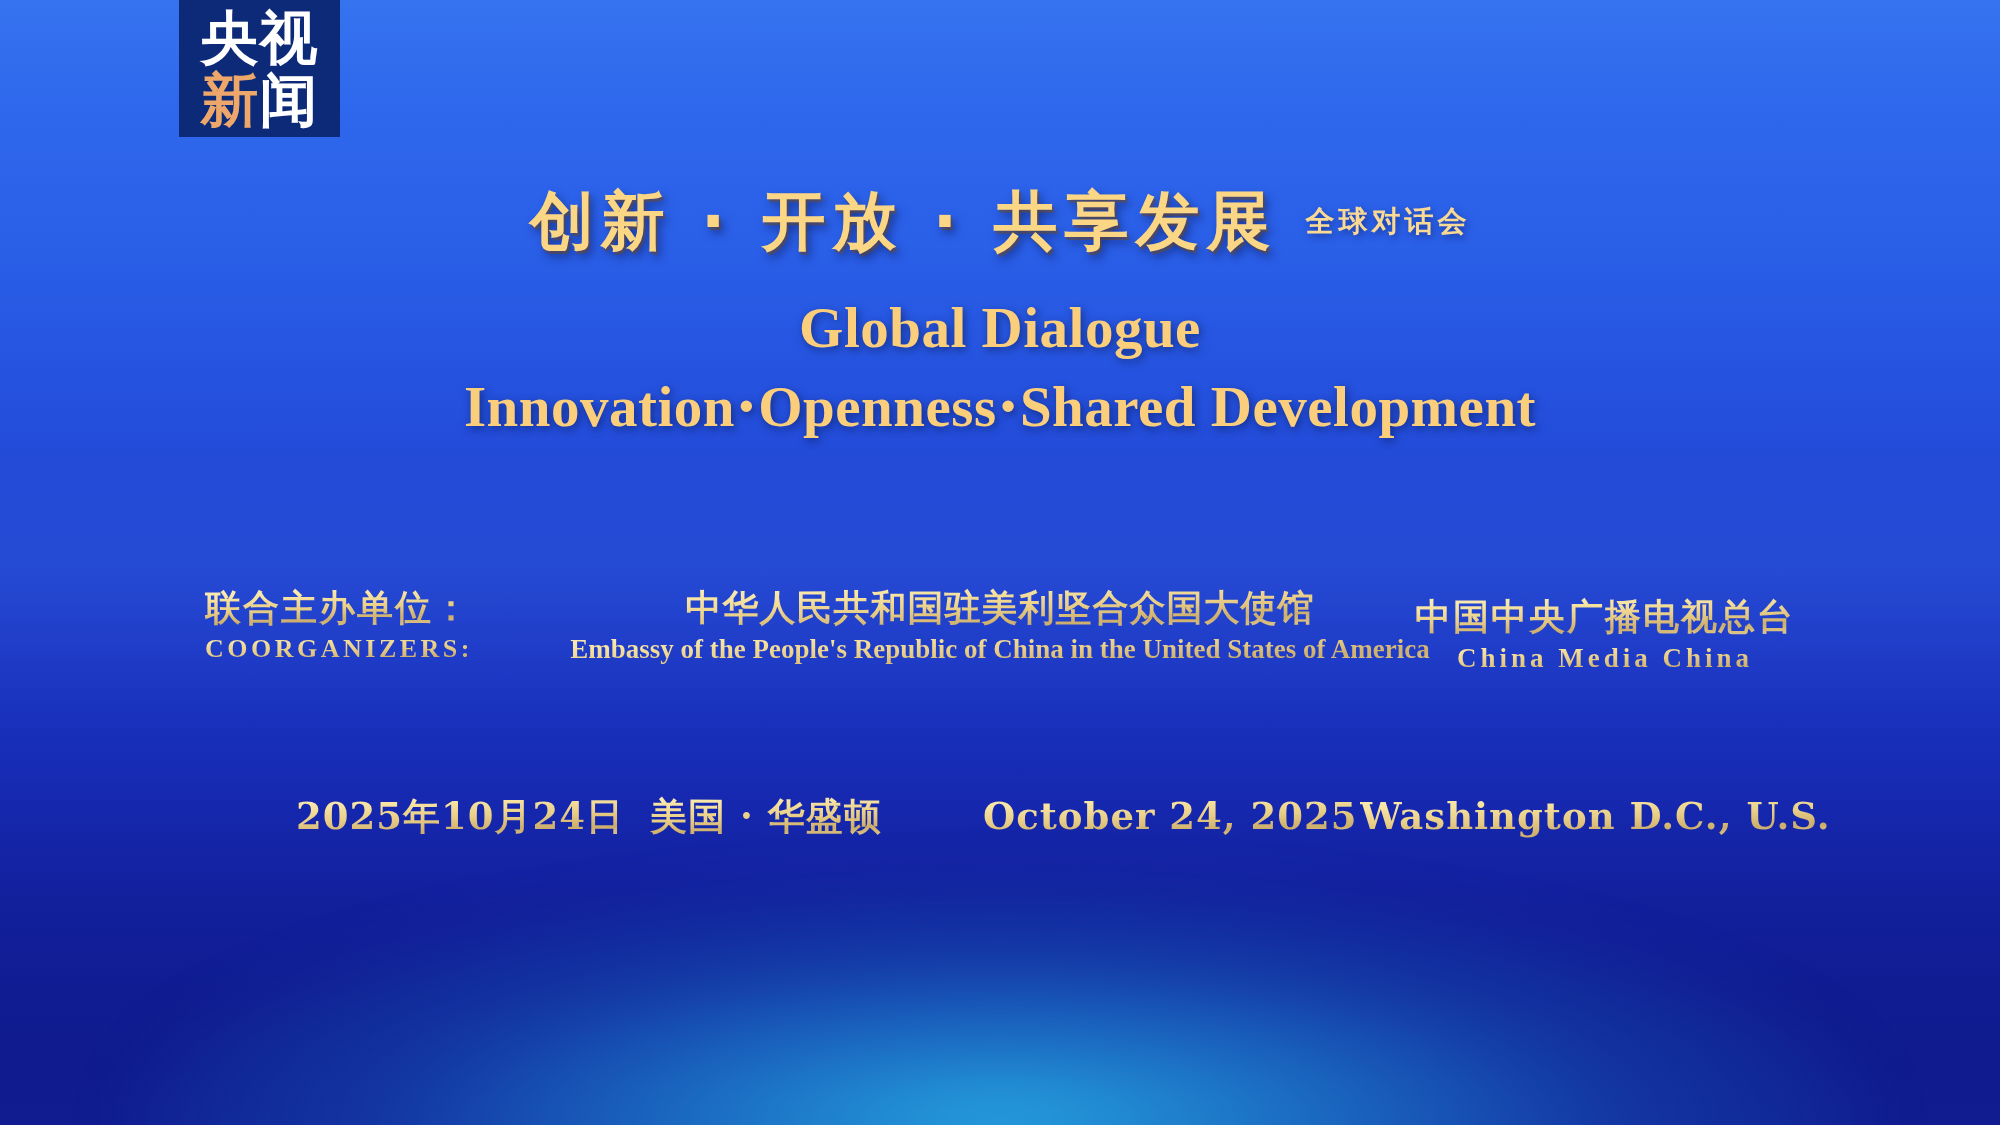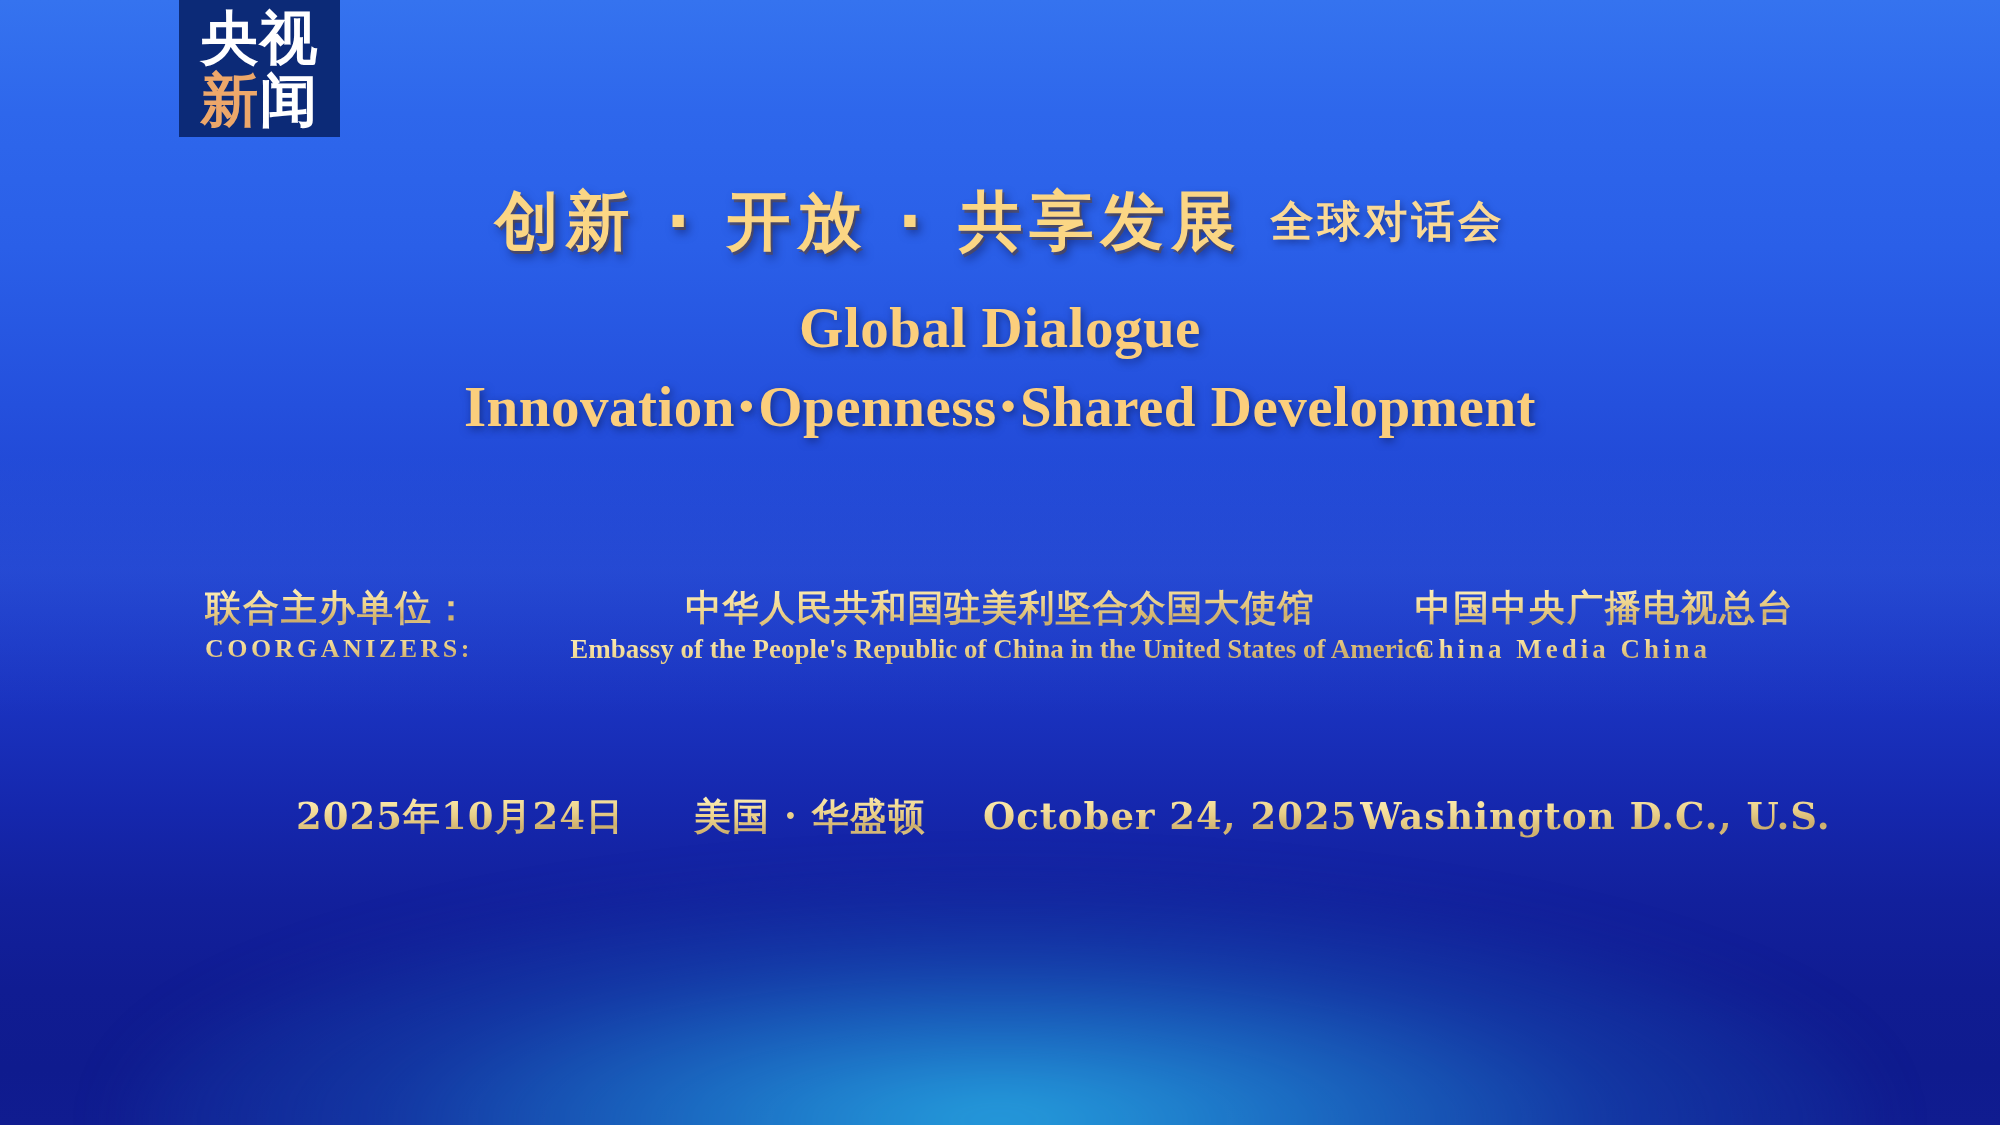--- a/index.html
+++ b/index.html
@@ -98,21 +98,21 @@
     letter-spacing: 7px;
     color: #fbd684;
     text-shadow:
        2px 3px 0 rgba(120,70,10,0.45),
        4px 6px 10px rgba(10,20,80,0.55);
     vertical-align: middle;
   }
   #headline .cn-sub {
     font-family: "Liberation Serif", "DejaVu Serif", serif;
     font-weight: 700;
-    font-size: 43px;
+    font-size: 29px;
     letter-spacing: 4px;
     color: #fad995;
     margin-left: 28px;
     text-shadow: 2px 3px 7px rgba(10,20,80,0.5);
     vertical-align: middle;
     margin-top: 44px;
   }
 
   
   #en-title {
@@ -160,41 +160,41 @@
   .org-en {
     font-family: "Liberation Serif", "DejaVu Serif", serif;
     font-weight: 700;
     font-size: 27px;
     line-height: 40px;
   }
   #org-label { left: 205px; top: 0; }
   #org-label .org-en { letter-spacing: 3.5px; font-size: 26px; }
   #org-embassy { left: 50%; transform: translateX(-50%); top: 0; text-align: center; }
   #org-embassy .org-cn { letter-spacing: 1px; text-decoration: underline; }
-  #org-cmg { right: 205px; top: 0; text-align: left; }
+  #org-cmg { right: 205px; top: 9px; text-align: center; }
   #org-cmg .org-en { letter-spacing: 4px; }
 
   
   #daterow {
     position: absolute;
     top: 790px;
     left: 0; right: 0;
     height: 60px;
     white-space: nowrap;
   }
   #daterow span {
     position: absolute;
     font-family: "DejaVu Serif", "Liberation Serif", serif;
     font-weight: 700;
     font-size: 37px;
     letter-spacing: 1px;
     line-height: 52px;
   }
   #d-cn-date  { left: 296px; }
-  #d-cn-place { left: 650px; letter-spacing: 3px; margin-left: 44px; }
+  #d-cn-place { left: 650px; letter-spacing: 3px; }
   #d-en-date  { left: 983px; font-family: "Liberation Serif","DejaVu Serif",serif; letter-spacing: 2px; }
   #d-en-place { left: 1360px; font-family: "Liberation Serif","DejaVu Serif",serif; letter-spacing: 1.5px; }
 </style>
 </head>
 <body>
 
 <div id="stage">
 
   <div id="band"></div>
   <div id="glow"></div>

